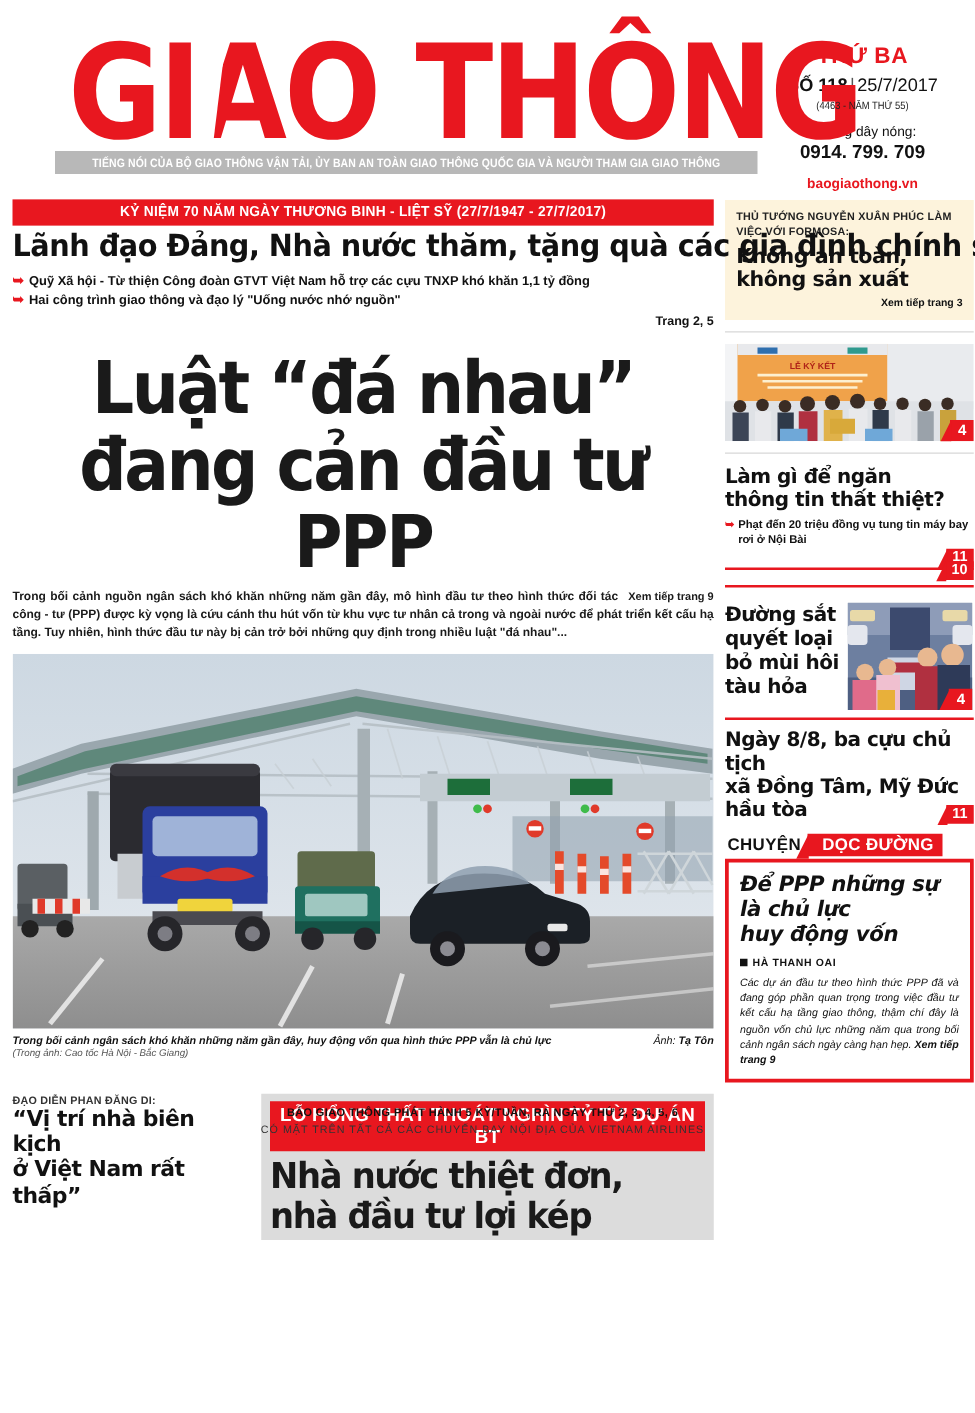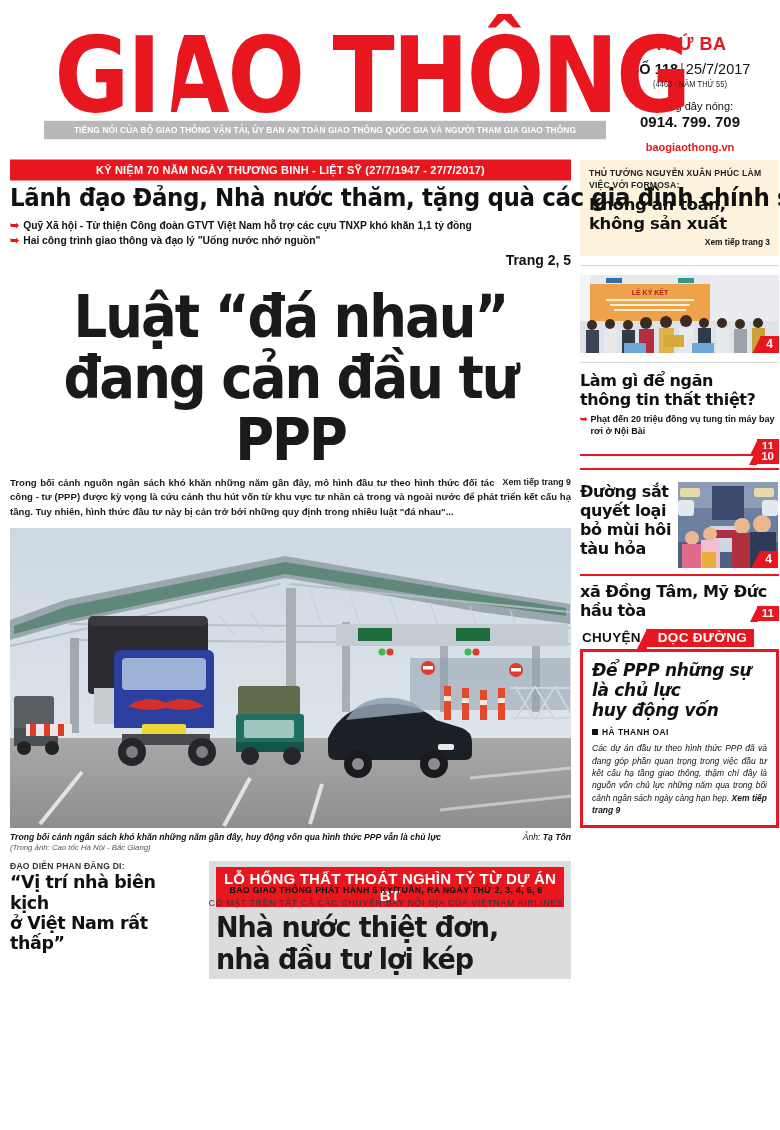--- a/index.html
+++ b/index.html
@@ -77,21 +77,21 @@
   .kicker-head {
     font-family:"DejaVu Sans", sans-serif;
     font-weight:bold; font-size:23px; line-height:1.12;
     margin-top:5px; letter-spacing:-.4px;
     transform:scaleY(1.06); transform-origin:left top;
     white-space:nowrap;
   }
   .bullets { margin-top:7px; }
   .bullet { font-size:10.3px; font-weight:bold; line-height:1.5; display:flex; gap:4px; }
   .bullet .ar { color:#e8171f; font-size:11px; line-height:1.35; }
-  .trang-right { text-align:right; font-size:14px; font-weight:bold; margin-top:3px; }
+  .trang-right { text-align:right; font-size:10px; font-weight:bold; margin-top:3px; }
 
   
   .bighead {
     font-family:"DejaVu Sans", sans-serif;
     font-weight:900;
     font-size:53px;
     line-height:1.06;
     text-align:center;
     margin-top:18px;
     letter-spacing:-2px;
@@ -516,20 +516,21 @@
             </svg>
             <span class="photo-badge">4</span>
           </div>
         </div>
       </div>
 
       <hr class="hr-red" style="margin-top:6px">
 
       <div class="s-item">
         <div class="s-title">
+          <div>Ngày 8/8, ba cựu chủ tịch</div>
           <div>xã Đồng Tâm, Mỹ Đức</div>
           <div>hầu tòa</div>
         </div>
         <div class="badge-row" style="margin-top:-14px">
           <span class="pagebadge">11</span>
         </div>
       </div>
 
       <div class="cdd-wrap">
         <div class="cdd-tabs">

